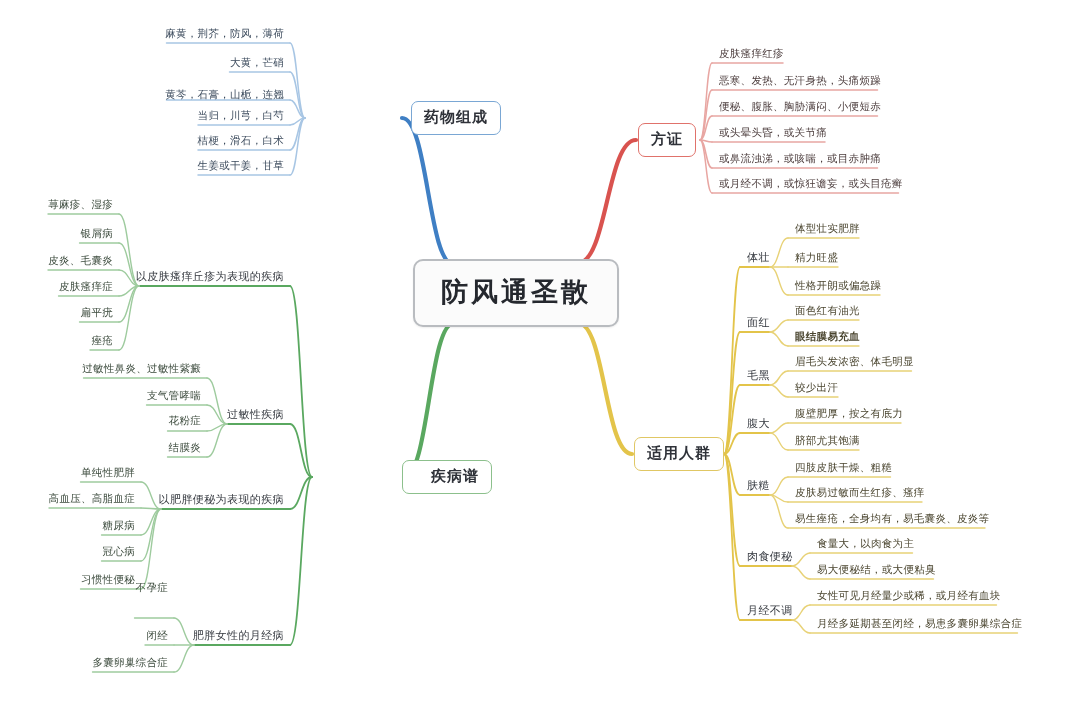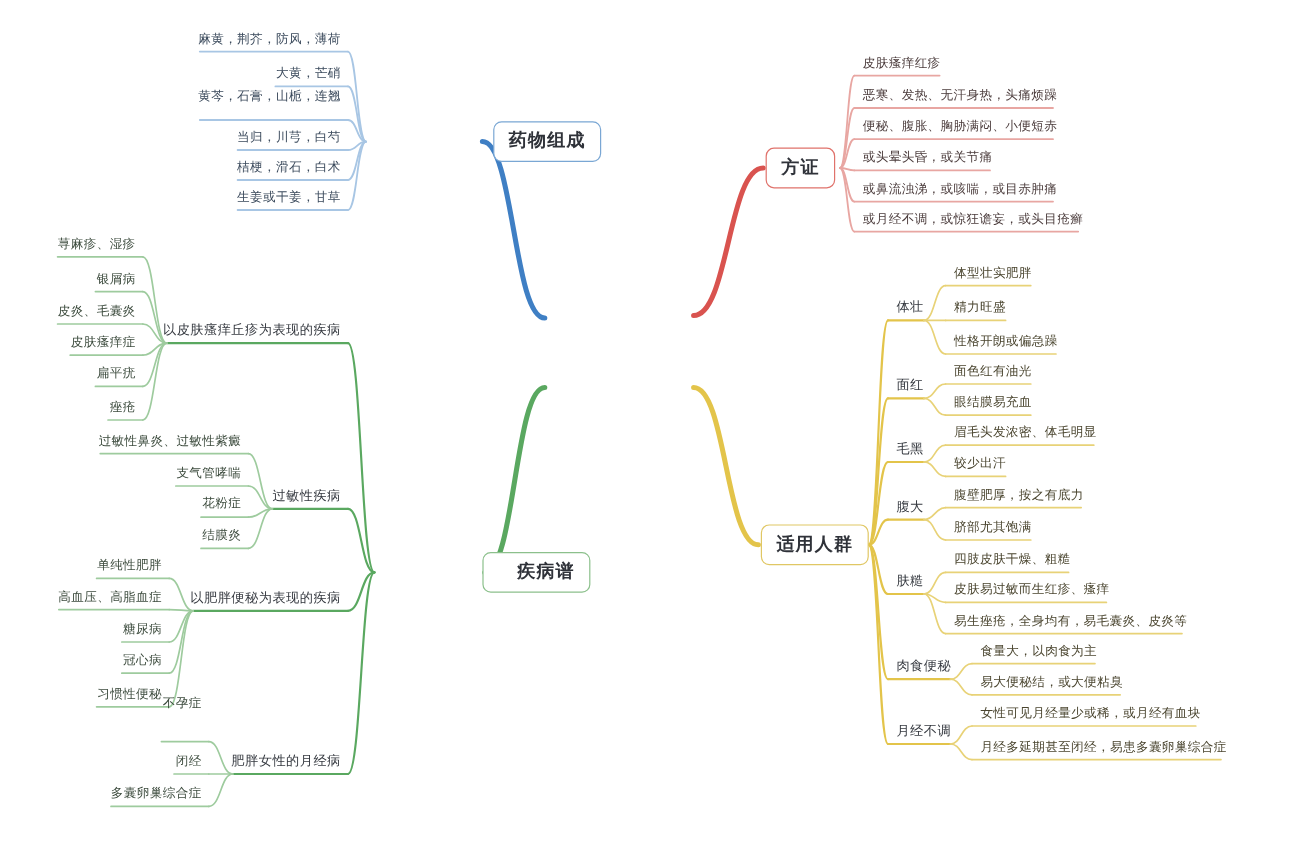--- a/index.html
+++ b/index.html
@@ -191,21 +191,21 @@
       <path d="M740,620 L792,620" fill="none" stroke="#e3c44a" stroke-width="1.8" stroke-linecap="round"></path>
       <path d="M792,620 C801,620 801,605 810,605" fill="none" stroke="#e8d277" stroke-width="1.4" stroke-linecap="round"></path>
       <path d="M810,605 L996.5,605" fill="none" stroke="#e8d277" stroke-width="1.4" stroke-linecap="round"></path>
       <path d="M792,620 C801,620 801,633 810,633" fill="none" stroke="#e8d277" stroke-width="1.4" stroke-linecap="round"></path>
       <path d="M810,633 L1017.5,633" fill="none" stroke="#e8d277" stroke-width="1.4" stroke-linecap="round"></path>
     </svg>
   <div id="nodes">
       <div class="branch-box b-blue" style="top: 118px; left: 400px; margin-left: 11px;">药物组成</div>
       <div class="node leaf c-blue anchor-left" style="left: 287px; top: 34px;">麻黄，荆芥，防风，薄荷</div>
       <div class="node leaf c-blue anchor-left" style="left: 287px; top: 63px;">大黄，芒硝</div>
-      <div class="node leaf c-blue anchor-left" style="left: 287px; top: 82px;">黄芩，石膏，山栀，连翘</div>
+      <div class="node leaf c-blue anchor-left" style="left: 287px; top: 95px;">黄芩，石膏，山栀，连翘</div>
       <div class="node leaf c-blue anchor-left" style="left: 287px; top: 116px;">当归，川芎，白芍</div>
       <div class="node leaf c-blue anchor-left" style="left: 287px; top: 141px;">桔梗，滑石，白术</div>
       <div class="node leaf c-blue anchor-left" style="left: 287px; top: 166px;">生姜或干姜，甘草</div>
       <div class="branch-box b-red" style="top: 140px; left: 638px;">方证</div>
       <div class="node leaf c-red anchor-right" style="left: 716px; top: 54px;">皮肤瘙痒红疹</div>
       <div class="node leaf c-red anchor-right" style="left: 716px; top: 81px;">恶寒、发热、无汗身热，头痛烦躁</div>
       <div class="node leaf c-red anchor-right" style="left: 716px; top: 107px;">便秘、腹胀、胸胁满闷、小便短赤</div>
       <div class="node leaf c-red anchor-right" style="left: 716px; top: 133px;">或头晕头昏，或关节痛</div>
       <div class="node leaf c-red anchor-right" style="left: 716px; top: 159px;">或鼻流浊涕，或咳喘，或目赤肿痛</div>
       <div class="node leaf c-red anchor-right" style="left: 716px; top: 184px;">或月经不调，或惊狂谵妄，或头目疮癣</div>
@@ -232,31 +232,32 @@
       <div class="node leaf c-green anchor-left" style="left: 171px; top: 588px; text-align: right;">不孕症</div>
       <div class="node leaf c-green anchor-left" style="left: 171px; top: 636px;">闭经</div>
       <div class="node leaf c-green anchor-left" style="left: 171px; top: 663px;">多囊卵巢综合症</div>
       <div class="branch-box b-yellow" style="top: 454px; left: 634px;">适用人群</div>
       <div class="node mid anchor-right" style="left: 744px; top: 258px;">体壮</div>
       <div class="node leaf c-yellow anchor-right" style="left: 792px; top: 229px;">体型壮实肥胖</div>
       <div class="node leaf c-yellow anchor-right" style="left: 792px; top: 258px;">精力旺盛</div>
       <div class="node leaf c-yellow anchor-right" style="left: 792px; top: 286px;">性格开朗或偏急躁</div>
       <div class="node mid anchor-right" style="left: 744px; top: 323px;">面红</div>
       <div class="node leaf c-yellow anchor-right" style="left: 792px; top: 311px;">面色红有油光</div>
-      <div class="node leaf c-yellow anchor-right" style="left: 792px; top: 337px;">眼结膜易充血</div>
+      <div class="node leaf c-yellow anchor-right" style="left: 792px; top: 337px; font-weight: bold;">眼结膜易充血</div>
       <div class="node mid anchor-right" style="left: 744px; top: 376px;">毛黑</div>
       <div class="node leaf c-yellow anchor-right" style="left: 792px; top: 362px;">眉毛头发浓密、体毛明显</div>
       <div class="node leaf c-yellow anchor-right" style="left: 792px; top: 388px;">较少出汗</div>
       <div class="node mid anchor-right" style="left: 744px; top: 424px;">腹大</div>
       <div class="node leaf c-yellow anchor-right" style="left: 792px; top: 414px;">腹壁肥厚，按之有底力</div>
       <div class="node leaf c-yellow anchor-right" style="left: 792px; top: 441px;">脐部尤其饱满</div>
       <div class="node mid anchor-right" style="left: 744px; top: 486px;">肤糙</div>
       <div class="node leaf c-yellow anchor-right" style="left: 792px; top: 468px;">四肢皮肤干燥、粗糙</div>
       <div class="node leaf c-yellow anchor-right" style="left: 792px; top: 493px;">皮肤易过敏而生红疹、瘙痒</div>
       <div class="node leaf c-yellow anchor-right" style="left: 792px; top: 519px;">易生痤疮，全身均有，易毛囊炎、皮炎等</div>
       <div class="node mid anchor-right" style="left: 744px; top: 557px;">肉食便秘</div>
       <div class="node leaf c-yellow anchor-right" style="left: 814px; top: 544px;">食量大，以肉食为主</div>
       <div class="node leaf c-yellow anchor-right" style="left: 814px; top: 570px;">易大便秘结，或大便粘臭</div>
       <div class="node mid anchor-right" style="left: 744px; top: 611px;">月经不调</div>
       <div class="node leaf c-yellow anchor-right" style="left: 814px; top: 596px;">女性可见月经量少或稀，或月经有血块</div>
       <div class="node leaf c-yellow anchor-right" style="left: 814px; top: 624px;">月经多延期甚至闭经，易患多囊卵巢综合症</div>
     </div>
+  <div class="center-node" id="center-node" style="left:516px;top:293px;">防风通圣散</div>
 </div>
 
 </body></html>

